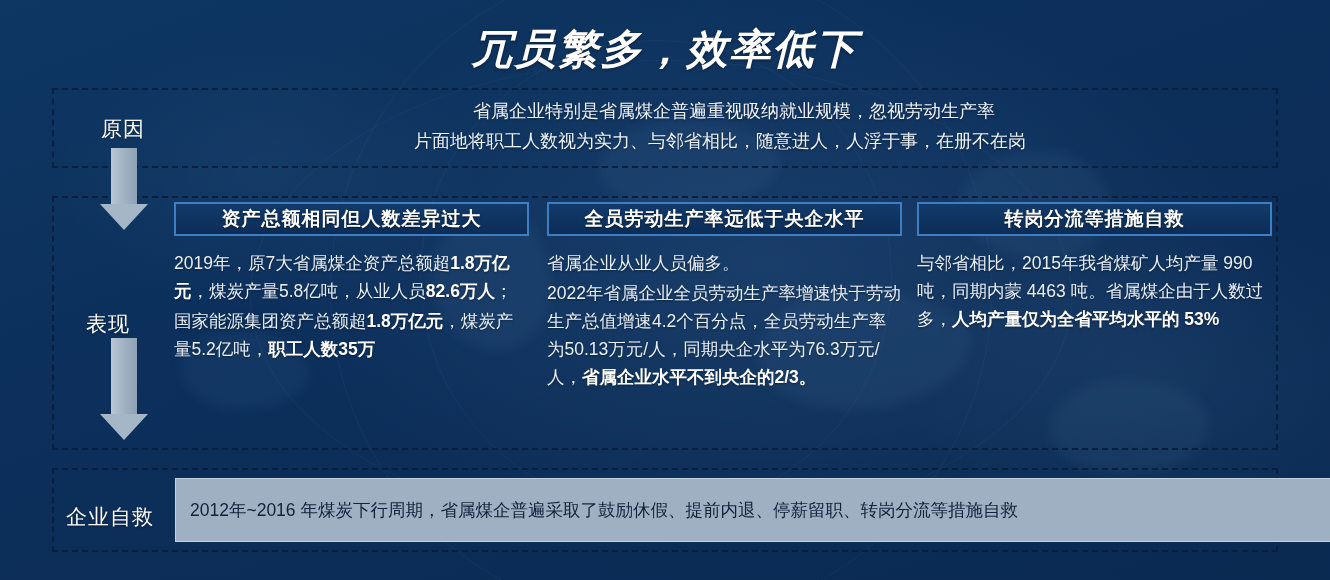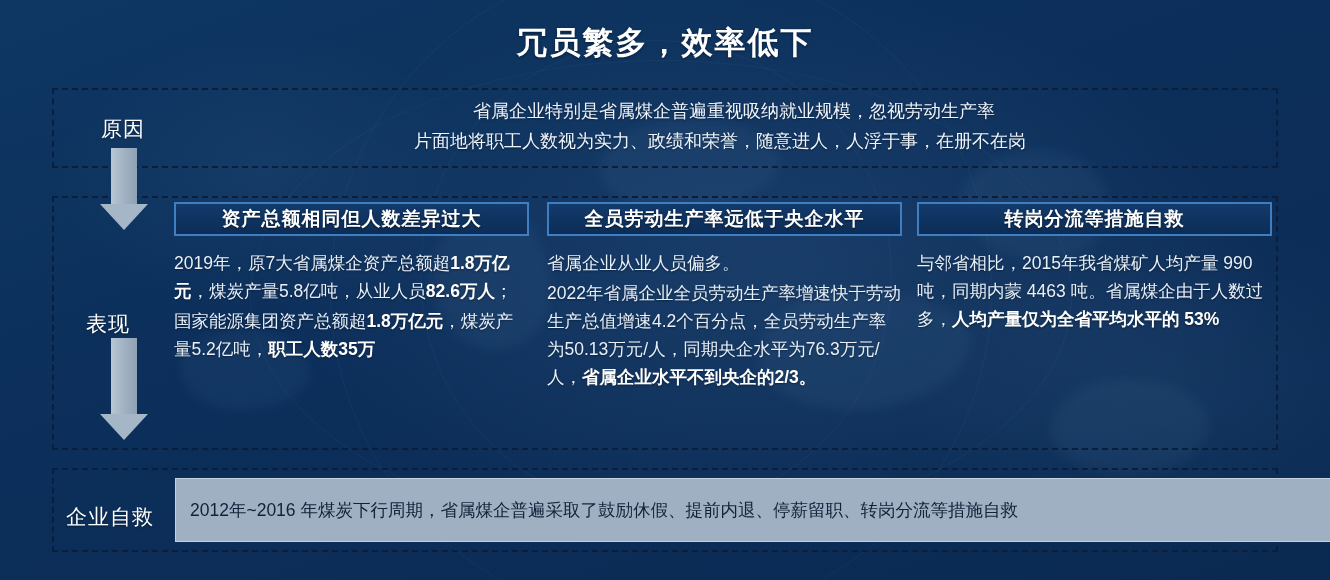--- a/index.html
+++ b/index.html
@@ -49,24 +49,25 @@
   .b6 { left: 1050px; top: 380px; width: 160px; height: 95px; border-radius: 45% 55% 50% 50%/55% 45% 55% 45%; }
 
   
   #title {
     position: absolute;
     top: 22px;
     left: 0;
     width: 100%;
     text-align: center;
     color: #ffffff;
-    font-size: 31px;
+    font-size: 41px;
     font-weight: 700;
     letter-spacing: 2px;
     text-shadow: 0 1px 3px rgba(0,0,0,0.45);
+    font-style: italic;
   }
 
   
   .panel {
     position: absolute;
     border: 2px dashed #0a1f3d;
     box-sizing: border-box;
   }
   #panel-cause      { left: 52px;  top: 88px;  width: 1226px; height: 80px; }
   #panel-symptom    { left: 52px;  top: 196px; width: 1226px; height: 254px; }
@@ -208,21 +209,21 @@
   <div class="shaft"></div>
   <div class="head"></div>
 </div>
 <div class="arrow" id="arrow-2">
   <div class="shaft"></div>
   <div class="head"></div>
 </div>
 
 <div id="cause-text">
   <div class="indent">省属企业特别是省属煤企普遍重视吸纳就业规模，忽视劳动生产率</div>
-  <div>片面地将职工人数视为实力、政绩和荣誉，随意进人，人浮于事，在册不在岗</div>
+  <div>片面地将职工人数视为实力、与邻省相比，随意进人，人浮于事，在册不在岗</div>
 </div>
 
 <div class="col" id="col-0">
   <div class="col-head">资产总额相同但人数差异过大</div>
   <div class="col-body">
       <p><span>2019年，原7大省属煤企资产总额超</span><b>1.8万亿元</b><span>，煤炭产量5.8亿吨，从业人员</span><b>82.6万人</b><span>；</span></p>
       <p><span>国家能源集团资产总额超</span><b>1.8万亿元</b><span>，煤炭产量5.2亿吨，</span><b>职工人数35万</b></p>
     </div>
 </div>
 <div class="col" id="col-1">

